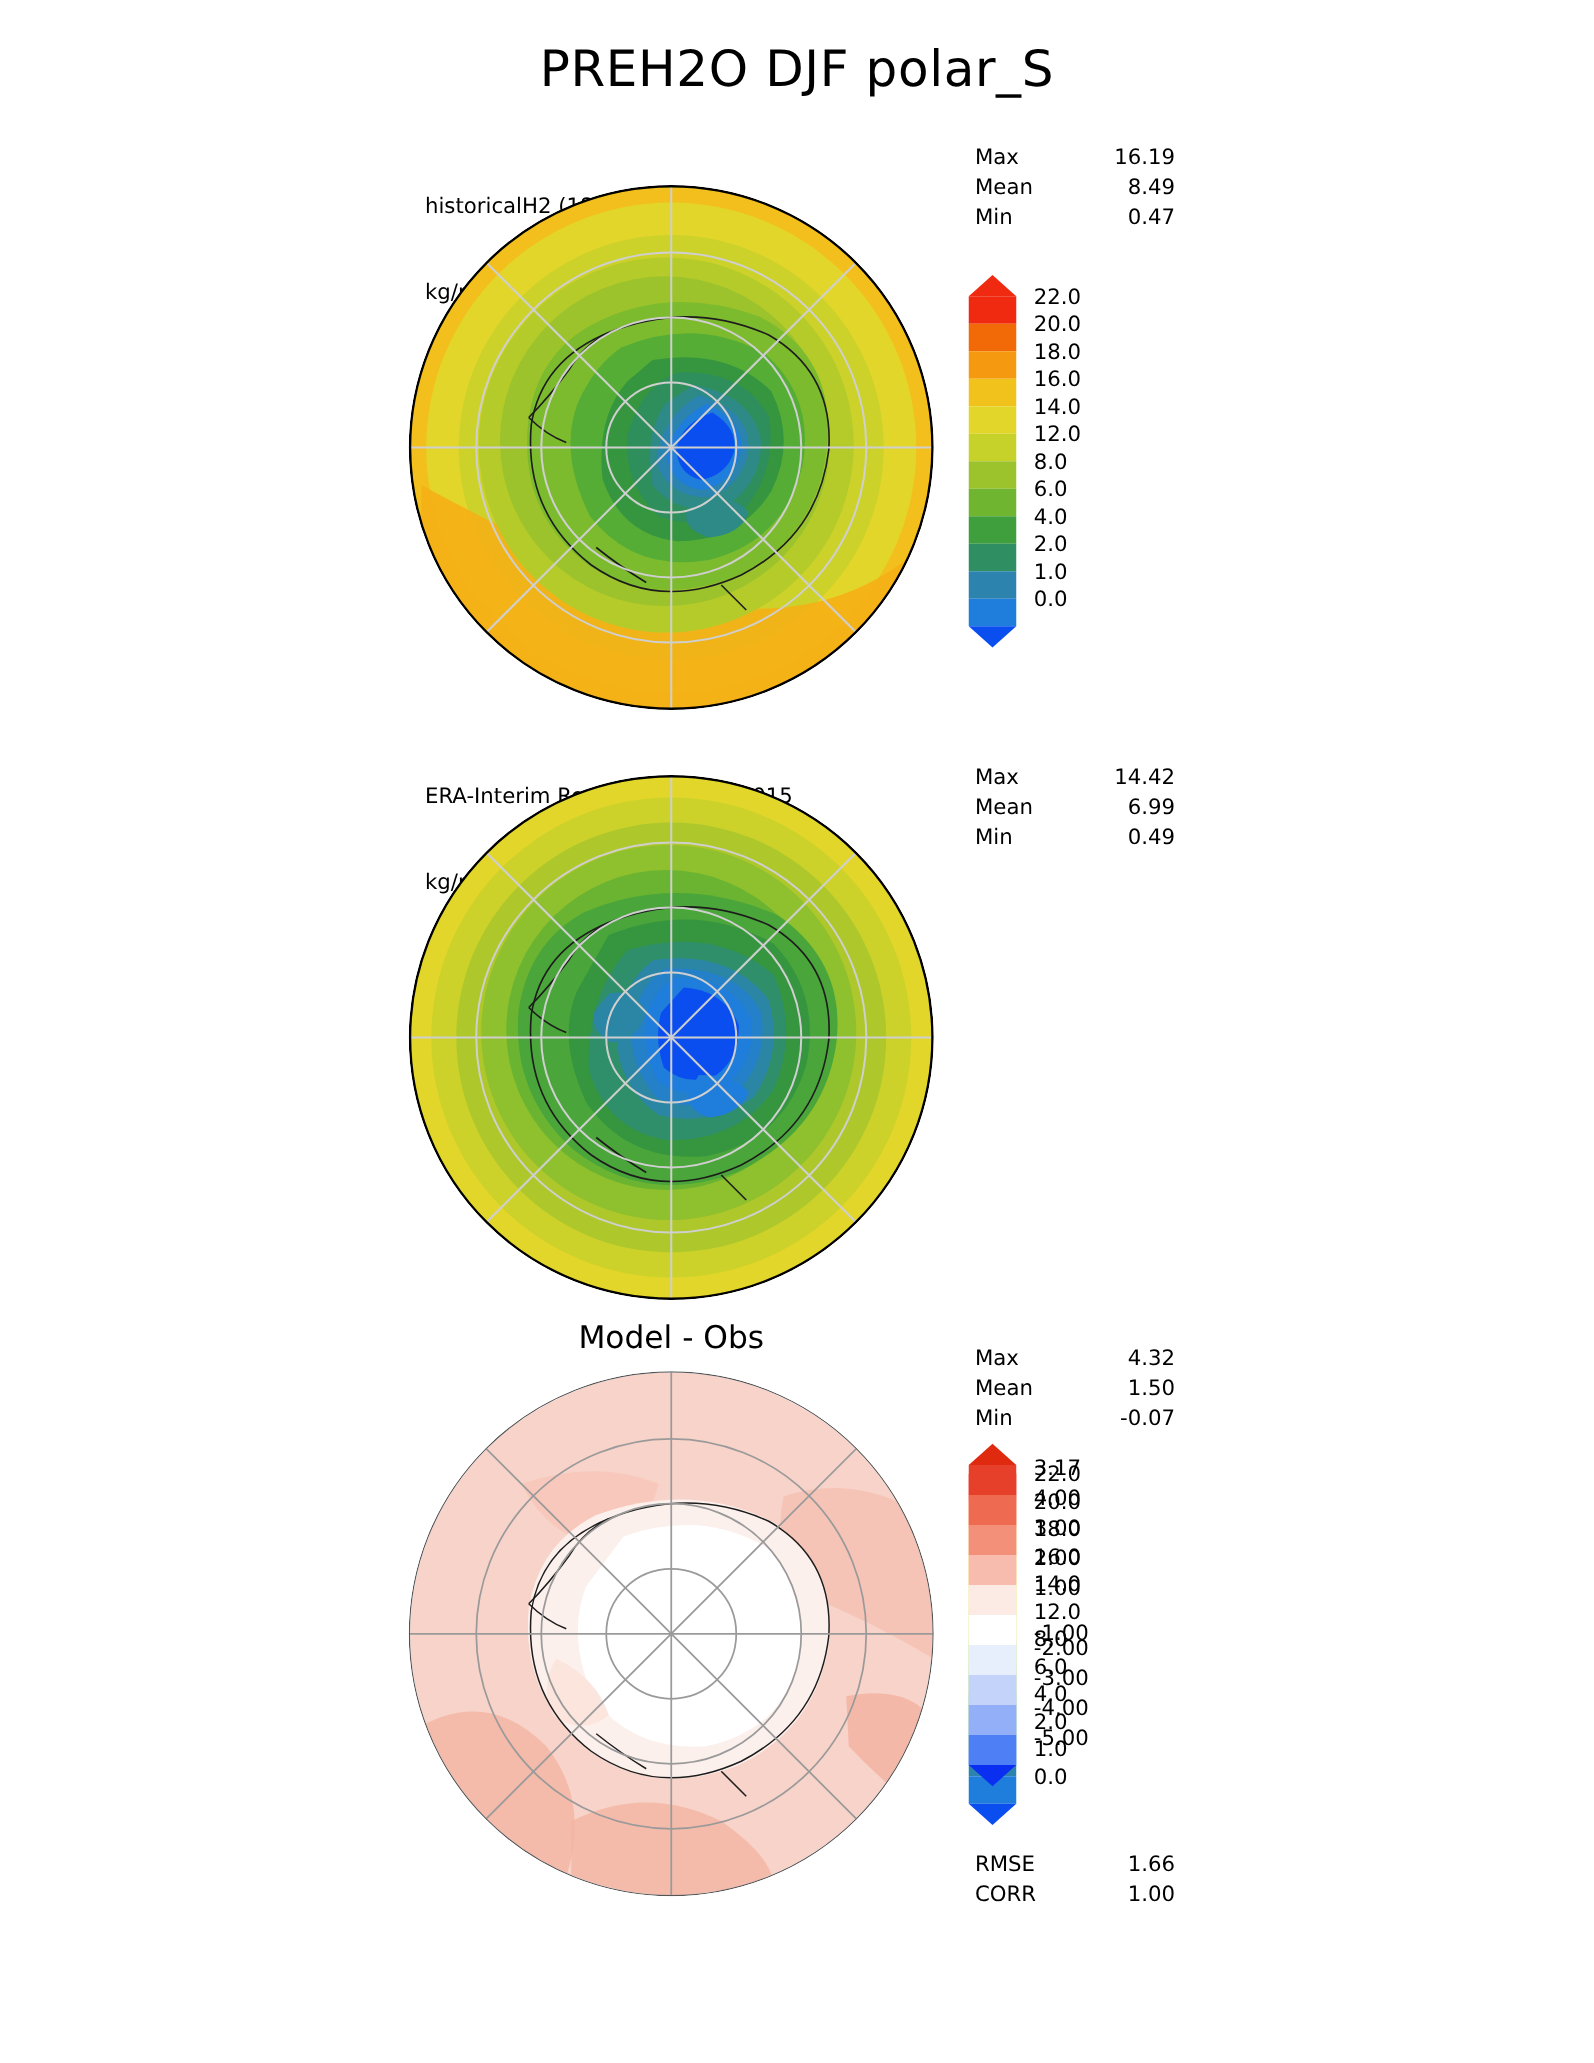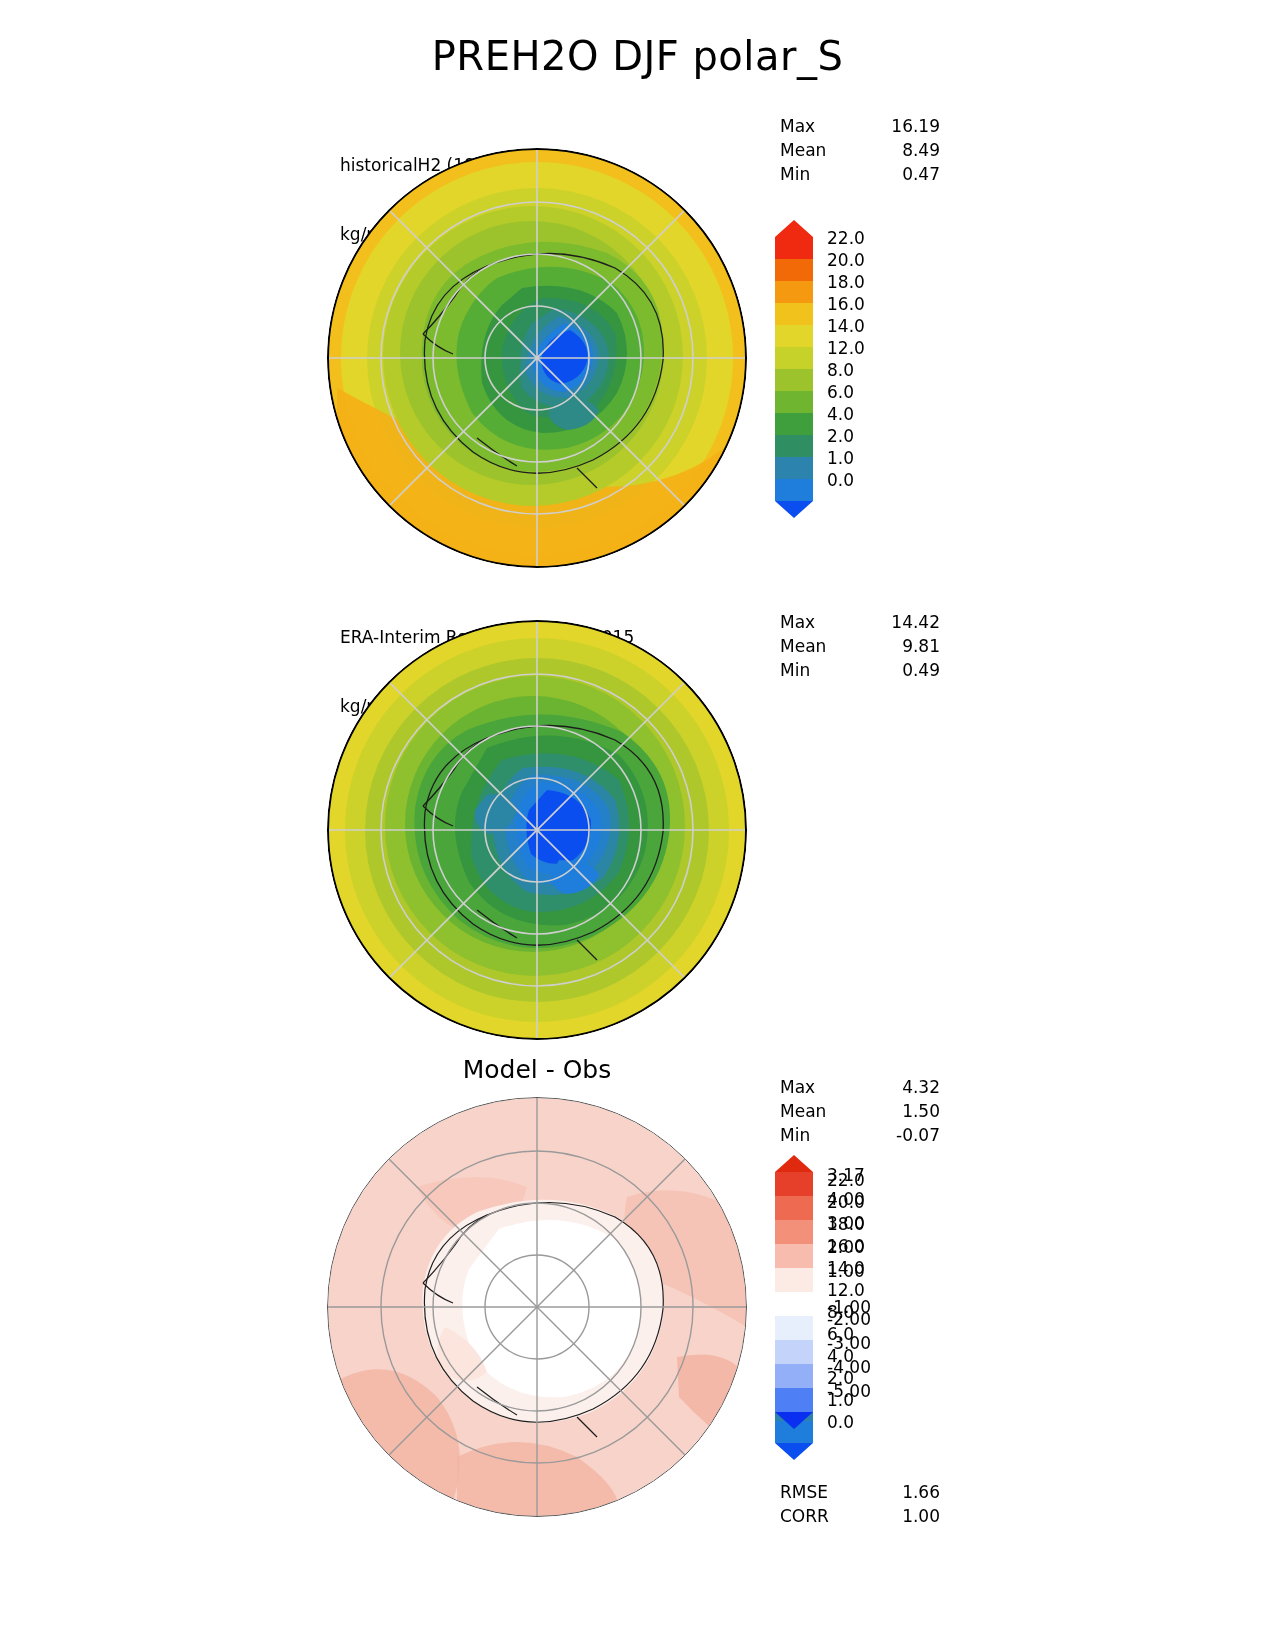--- a/index.html
+++ b/index.html
@@ -161,21 +161,21 @@
       <div>kg/m2</div>
     </div>
 
     <div class="stats" style="left:780px;top:38px;">
       <div class="row">
           <span class="k">Max</span>
           <span class="v">14.42</span>
         </div>
       <div class="row">
           <span class="k">Mean</span>
-          <span class="v">9.81</span>
+          <span class="v">6.99</span>
         </div>
       <div class="row">
           <span class="k">Min</span>
           <span class="v">0.49</span>
         </div>
     </div>
 
     <div class="map" style="left:327px;top:48px;width:420px;height:420px;">
       <svg class="disc" viewBox="0 0 420 420">
         <defs>

